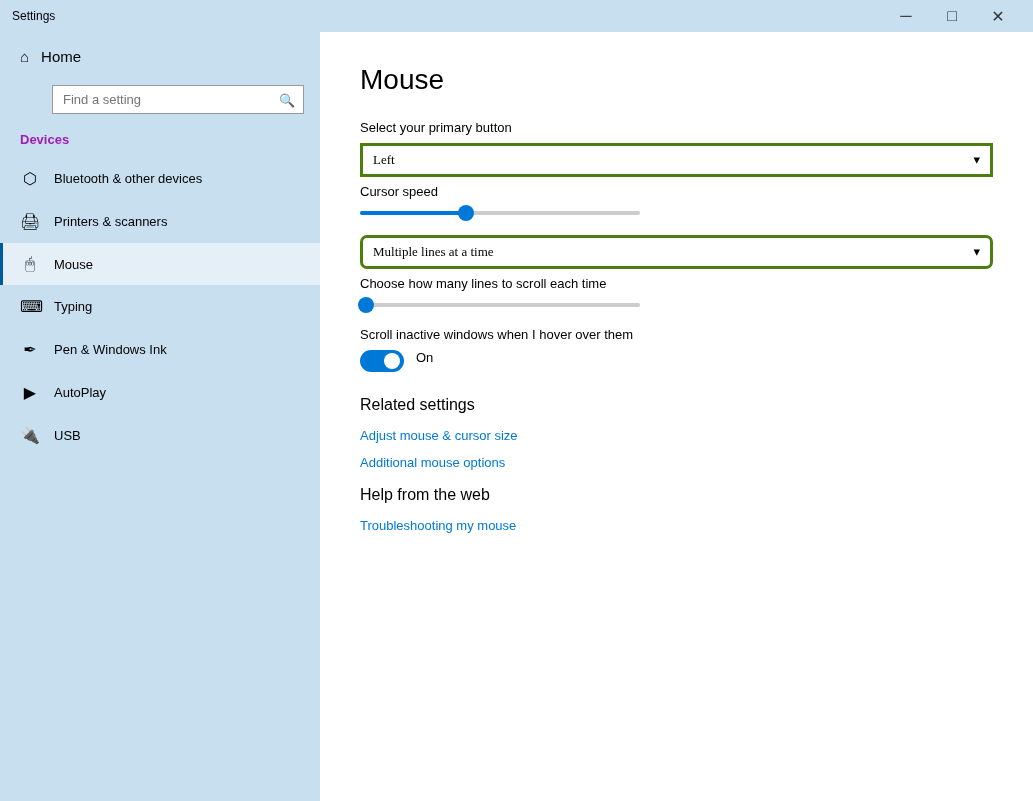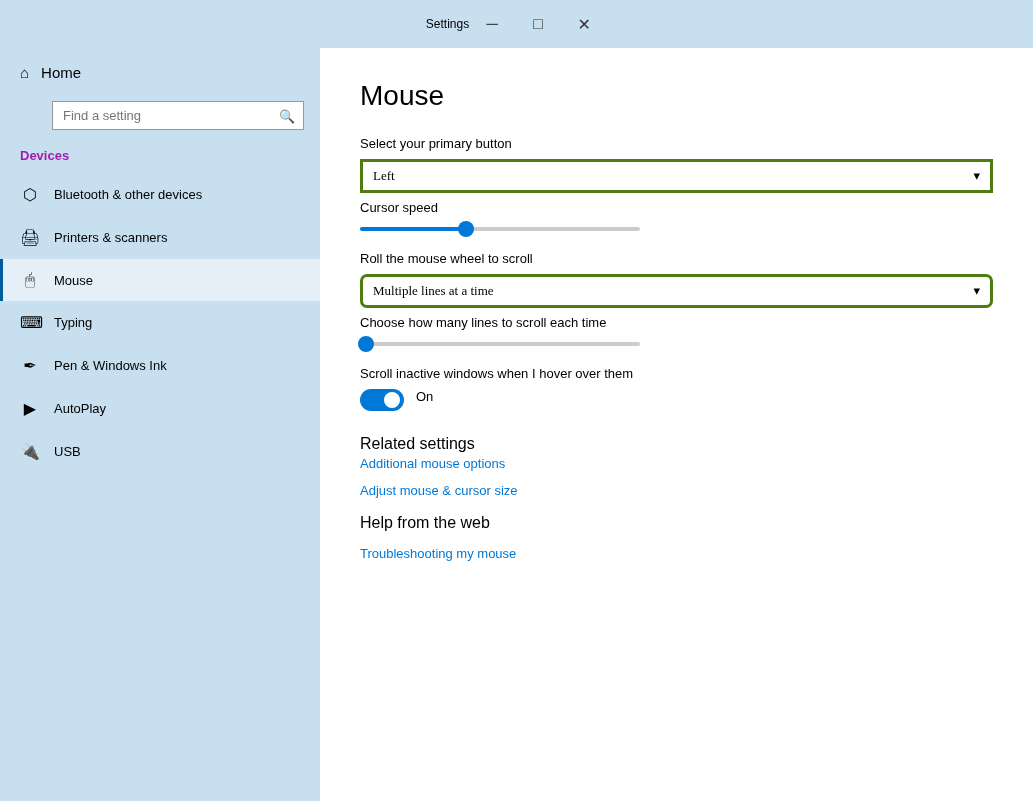--- a/index.html
+++ b/index.html
@@ -1,25 +1,25 @@
 <!DOCTYPE html>
 <html><head>
   <meta charset="utf-8">
   <style>
     * { box-sizing: border-box; margin: 0; padding: 0; }
     body { font-family: 'Segoe UI', sans-serif; background: #f0f0f0; width: 1033px; height: 801px; overflow: hidden; display: flex; flex-direction: column; }
 
     
     .titlebar {
       background: #c8dff0;
-      height: 48px;
+      height: 32px;
       display: flex;
       align-items: center;
       padding: 0 12px;
-      justify-content: center;
+      justify-content: space-between;
       flex-shrink: 0;
     }
     .titlebar-title { font-size: 12px; color: #000; }
     .titlebar-controls { display: flex; gap: 0; }
     .titlebar-btn {
       width: 46px; height: 32px;
       display: flex; align-items: center; justify-content: center;
       font-size: 16px; color: #333; cursor: pointer; background: transparent; border: none;
     }
 
@@ -167,21 +167,21 @@
       width: 16px;
       height: 16px;
       background: #fff;
       border-radius: 50%;
     }
     .toggle-label { font-size: 13px; }
 
     .related-settings-title {
       font-size: 16px;
       font-weight: 400;
-      margin-bottom: 3px;
+      margin-bottom: 14px;
       color: #000;
     }
     .link-item {
       font-size: 13px;
       color: #0078d7;
       cursor: pointer;
       margin-bottom: 12px;
       display: block;
     }
 
@@ -260,21 +260,20 @@
     </div>
 
     <div class="setting-label">Cursor speed</div>
     <div class="slider-container">
       <div class="slider-track">
         <div class="slider-fill" style="width:38%"></div>
         <div class="slider-thumb" style="left:38%"></div>
       </div>
     </div>
 
-    <div class="setting-label">Roll the mouse wheel to scroll</div>
     <div class="dropdown-btn" style="min-width:220px;border-radius:7px;">
       <span>Multiple lines at a time</span>
       <span>▾</span>
     </div>
 
     <div class="setting-label">Choose how many lines to scroll each time</div>
     <div class="slider-container">
       <div class="slider-track">
         <div class="slider-fill" style="width:2%"></div>
         <div class="slider-thumb" style="left:2%"></div>
@@ -283,20 +282,20 @@
 
     <div class="setting-label">Scroll inactive windows when I hover over them</div>
     <div class="toggle-row">
       <div class="toggle">
         <div class="toggle-knob"></div>
       </div>
       <span class="toggle-label">On</span>
     </div>
 
     <div class="related-settings-title">Related settings</div>
+    <a class="link-item">Adjust mouse &amp; cursor size</a>
     <a class="link-item">Additional mouse options</a>
-    <a class="link-item">Adjust mouse &amp; cursor size</a>
 
     <div class="help-title">Help from the web</div>
     <a class="link-item">Troubleshooting my mouse</a>
   </div>
 
 </div>
 
 </body></html>

